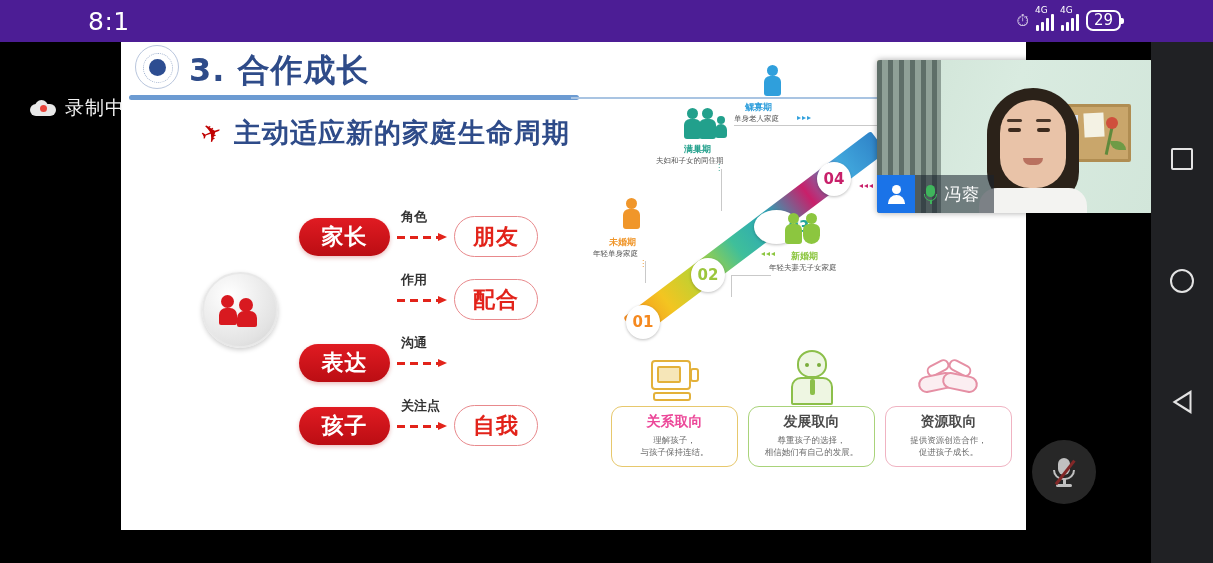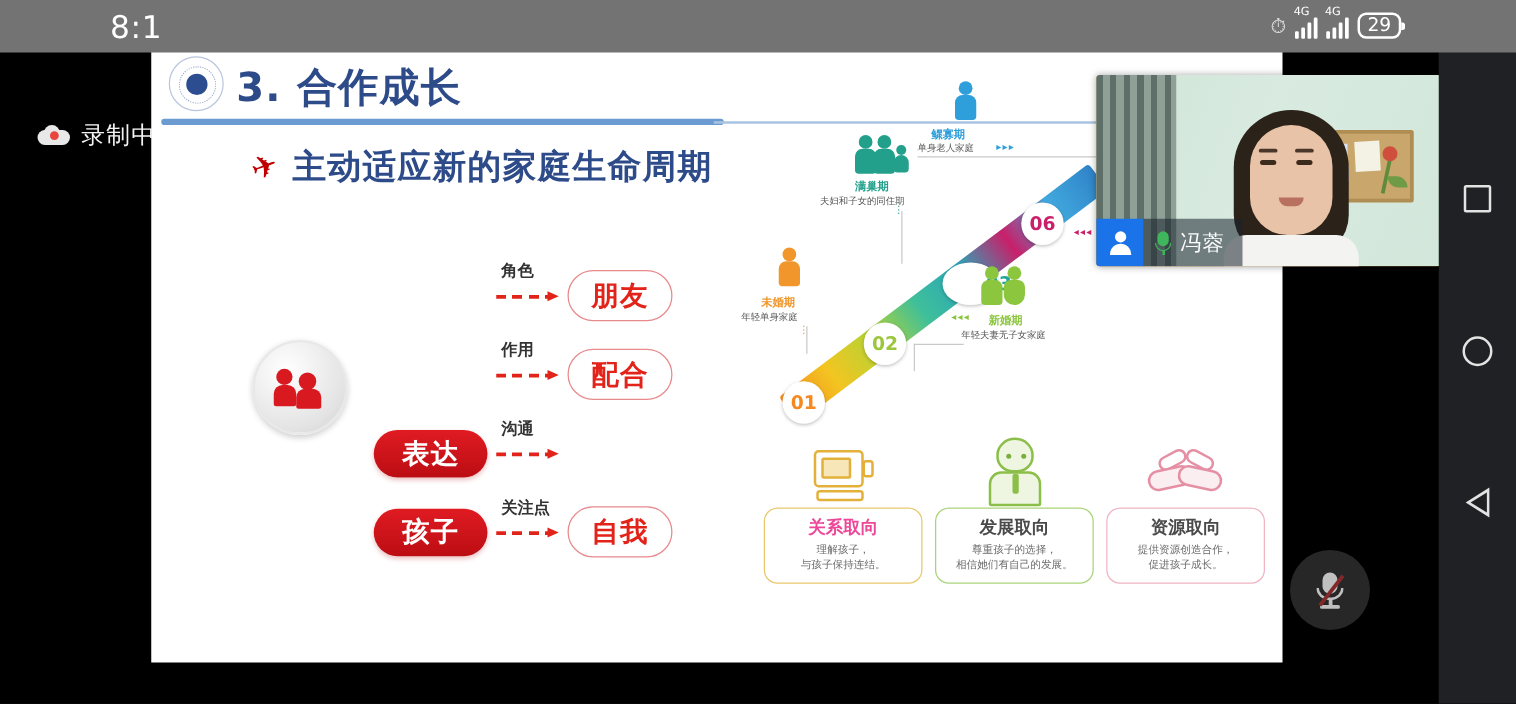--- a/index.html
+++ b/index.html
@@ -5,21 +5,21 @@
   * { box-sizing: border-box; margin: 0; padding: 0; }
   html, body {
     width: 1213px; height: 563px;
     background: #000; overflow: hidden;
     font-family: "DejaVu Sans", "Liberation Sans", sans-serif;
   }
 
   #screen { position: relative; width: 1213px; height: 563px; background:#000; }
 
   
-  .statusbar { position:absolute; top:0; left:0; width:1213px; height:42px; background:#737373; z-index:40; }
+  .statusbar { position:absolute; top:0; left:0; width:1213px; height:42px; background:#4c1d95; z-index:40; }
   .clock { position:absolute; left:88px; top:7px; color:#fff; font-size:25px; letter-spacing:0.5px; }
   .status-right { position:absolute; right:92px; top:10px; display:flex; align-items:center; gap:7px; }
   .sig-wrap { position:relative; display:flex; align-items:flex-end; gap:2px; height:20px; }
   .sig-label { position:absolute; top:-6px; left:-1px; font-size:9px; color:#fff; }
   .sig-wrap i { display:block; width:3px; background:#fff; border-radius:1px; }
   .sig-wrap i:nth-child(2){height:6px}.sig-wrap i:nth-child(3){height:9px}
   .sig-wrap i:nth-child(4){height:13px}.sig-wrap i:nth-child(5){height:17px}
   .battery { border:2px solid #fff; border-radius:7px; padding:1px 6px; color:#fff;
              font-size:15px; line-height:15px; position:relative; }
   .battery:after { content:""; position:absolute; right:-5px; top:6px; width:3px; height:6px;
@@ -205,20 +205,21 @@
       <div class="badge-people">
         <div class="bp h1"></div>
           <div class="bp b1"></div>
         <div class="bp h2"></div>
           <div class="bp b2"></div>
       </div>
     </div>
 
     <div class="rows">
       <div class="row">
+        <div class="pill-red">家长</div>
         <div class="conn-label">角色</div>
         <div class="arrow">
             <div class="dash"></div>
             <div class="tip"></div>
           </div>
         <div class="pill-white">朋友</div>
       </div>
       <div class="row">
         <div class="conn-label">作用</div>
         <div class="arrow">
@@ -245,21 +246,21 @@
         <div class="pill-white">自我</div>
       </div>
     </div>
 
     <div class="timeline">
       <div class="tl-band"></div>
 
       <div class="tl-node" style="left:25px;  top:222px; color:#f5891f;">01</div>
       <div class="tl-node" style="left:90px;  top:175px; color:#9cc63d;">02</div>
       <div class="tl-node" style="left:153px; top:127px; color:#24a69b;padding-left:45px;">03</div>
-      <div class="tl-node" style="left:216px; top:79px;  color:#c8206a;">06</div>
+      <div class="tl-node" style="left:216px; top:79px;  color:#c8206a;">04</div>
       <div class="tl-node" style="left:278px; top:31px;  color:#2f83c8;">05</div>
 
       <div class="mini-fig" style="left:22px; top:115px;">
         <div class="mf">
             <div class="head" style="background:#f0962a"></div>
             <div class="body" style="background:#f0962a"></div>
           </div>
       </div>
       <div class="tl-label" style="left:8px; top:153px; color:#f0962a;">未婚期</div>
       <div class="tl-sub" style="left:-8px; top:166px;">年轻单身家庭</div>

